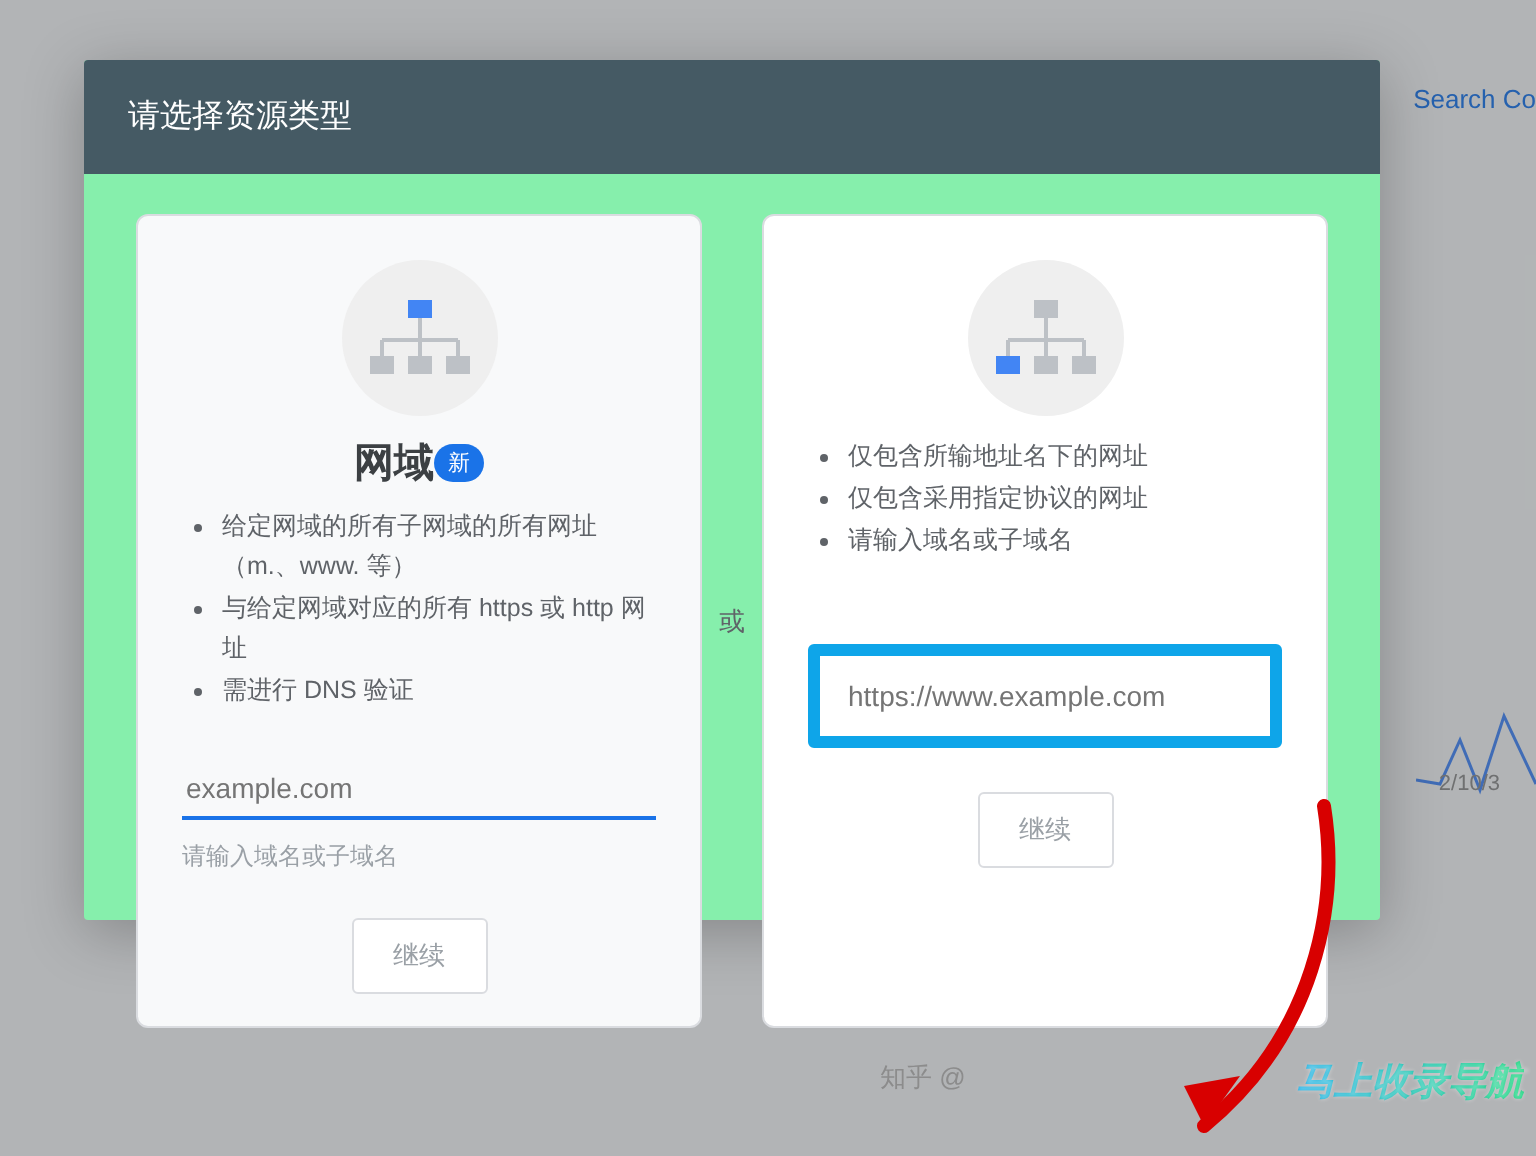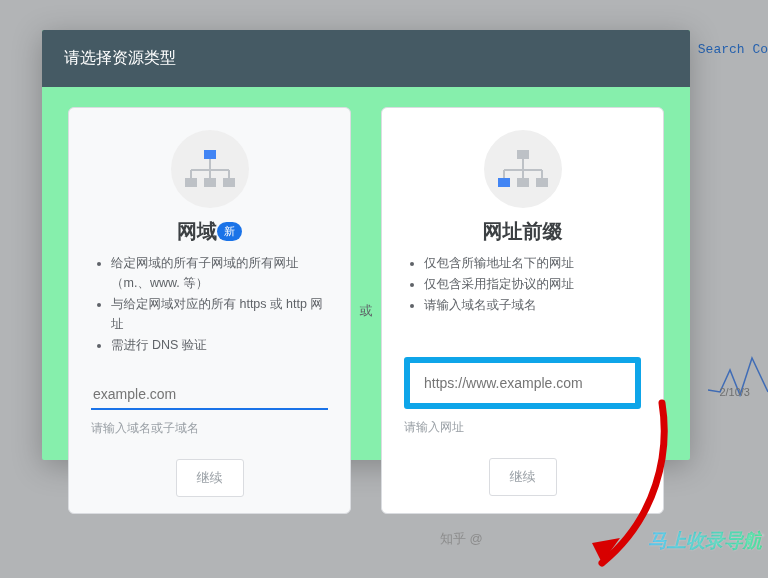--- a/index.html
+++ b/index.html
@@ -1,19 +1,19 @@
 <!DOCTYPE html>
 <html><head>
 <meta charset="utf-8">
 <style>
   * { box-sizing: border-box; margin: 0; padding: 0; }
   html, body { width: 768px; height: 578px; overflow: hidden; font-family: Arial, "Microsoft YaHei", sans-serif; }
   body { background: #f1f3f4; position: relative; }
 
-  .bg-top-link { position: absolute; top: 42px; right: 0; color: #1a73e8; font-size: 13px; font-weight: 500; font-family: Liberation Mono, monospace; }
+  .bg-top-link { position: absolute; top: 42px; right: 0; color: #1a73e8; font-size: 13px; font-weight: 500; }
   .bg-chart { position: absolute; top: 340px; right: 0; width: 60px; height: 60px; }
   .bg-chart svg { width: 100%; height: 100%; }
   .bg-date { position: absolute; top: 386px; right: 18px; color: #8a8a8a; font-size: 11px; }
 
   .backdrop { position: absolute; inset: 0; background: rgba(60,64,67,0.35); }
 
   .modal {
     position: absolute; top: 30px; left: 42px; width: 648px; height: 430px;
     background: #86efac; box-shadow: 0 6px 30px rgba(0,0,0,.25); border-radius: 2px;
     display: flex; flex-direction: column;
@@ -143,32 +143,28 @@
           <line x1="39" y1="29" x2="39" y2="40"></line>
           <line x1="20" y1="40" x2="58" y2="40"></line>
           <line x1="20" y1="40" x2="20" y2="48"></line>
           <line x1="39" y1="40" x2="39" y2="48"></line>
           <line x1="58" y1="40" x2="58" y2="48"></line>
           <rect class="node top" x="14" y="48" width="12" height="9"></rect>
           <rect class="node" x="33" y="48" width="12" height="9"></rect>
           <rect class="node" x="52" y="48" width="12" height="9"></rect>
         </svg>
       </div>
-      <div class="card-title-row">
-        <span class="card-title">网址前缀</span>
-      </div>
       <ul class="bullets">
         <li>仅包含所输地址名下的网址</li>
         <li>仅包含采用指定协议的网址</li>
         <li>请输入域名或子域名</li>
       </ul>
       <div class="input-wrap">
         <input class="text-input" type="text" placeholder="https://www.example.com" style="">
       </div>
-      <div class="helper">请输入网址</div>
       <div class="continue-row">
         <button class="btn-continue">继续</button>
       </div>
 
       <div class="annotation-arrow">
         <svg viewBox="0 0 115 200">
           <path d="M100,5 C108,55 95,120 40,165"></path>
           <polygon points="40,165 58,140 30,145"></polygon>
         </svg>
       </div>

